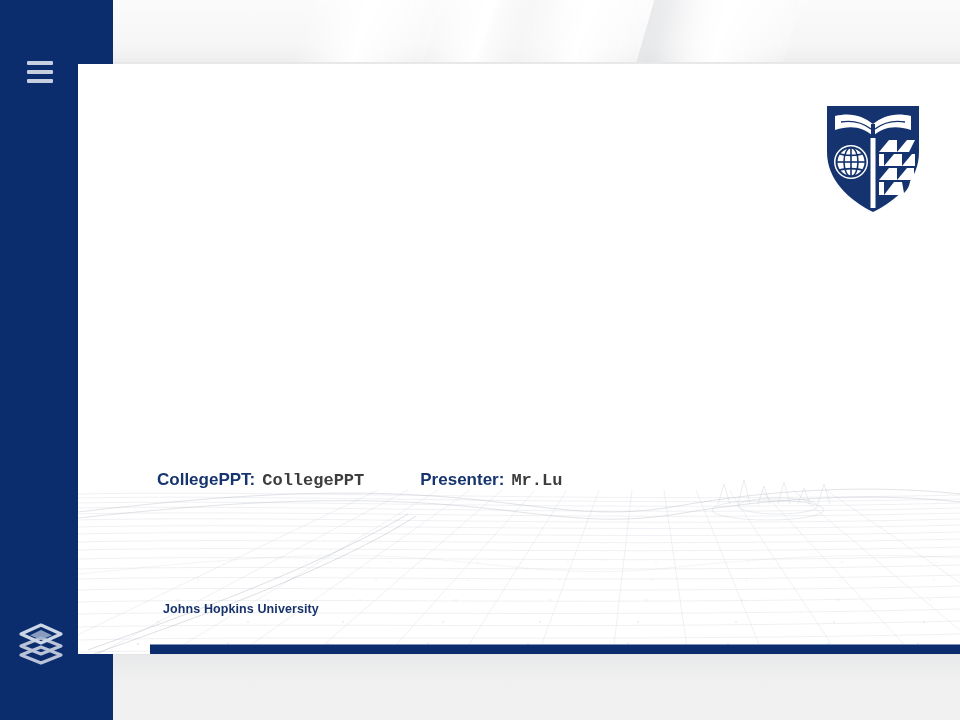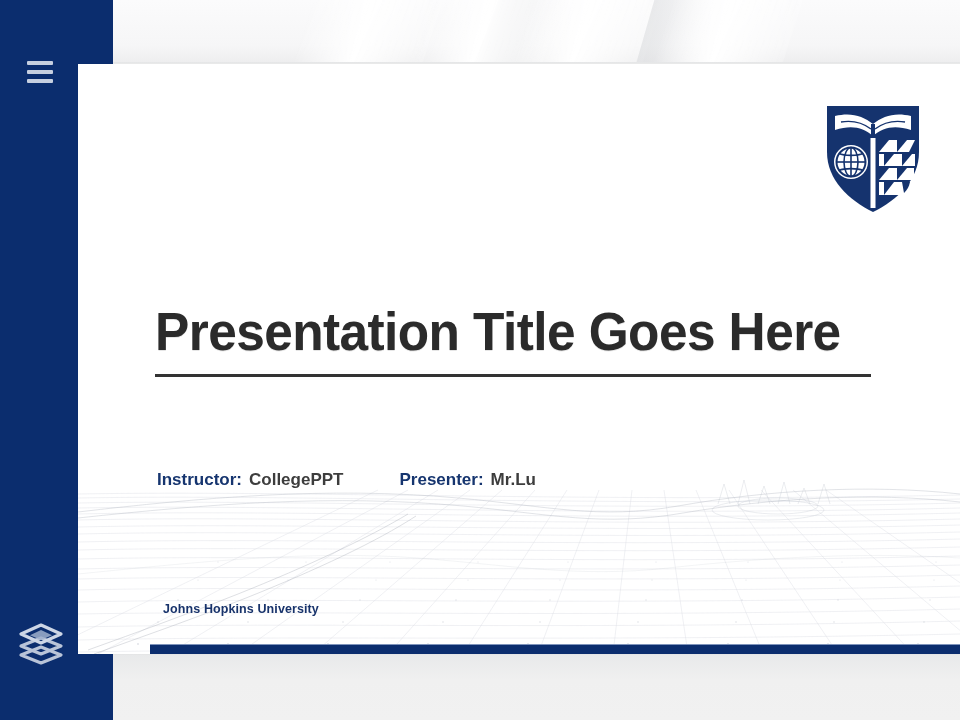--- a/index.html
+++ b/index.html
@@ -148,21 +148,21 @@
   .meta-row {
     position: absolute;
     left: 79px; top: 406px;
     display: flex;
     align-items: baseline;
     font-size: 17px;
     font-weight: bold;
     white-space: nowrap;
   }
   .meta-label { color: #16356f; }
-  .meta-value { color: #3d3d3d; margin-left: 7px; }
+  .meta-value { color: #3d3d3d; margin-left: 7px; font-family: Liberation Mono, monospace; }
   .meta-gap { display: inline-block; width: 56px; }
 
   .footer-org {
     position: absolute;
     left: 85px; bottom: 38px;
     font-size: 12.5px;
     font-weight: bold;
     color: #18336b;
     letter-spacing: 0.1px;
   }
@@ -390,27 +390,23 @@
 
           <path d="M56 82 H88 C87 88, 84 92, 80 95 L56 95 Z" fill="#ffffff"></path>
           <path d="M61 82 L71 82 L61 95 Z" fill="#15336e"></path>
           <path d="M79 82 L87 82 C86 87, 84 90, 81 93 Z" fill="#15336e"></path>
 
           <path d="M56 97 H78 C70 104, 60 109, 53 112 L56 110 Z" fill="#ffffff" opacity="0"></path>
         </g>
       </svg>
     </div>
 
-    <div class="title-block">
-      <div class="slide-title">Presentation Title Goes Here</div>
-      <div class="title-rule"></div>
-    </div>
 
     <div class="meta-row">
-      <span class="meta-label">Instructor:</span>
+      <span class="meta-label">CollegePPT:</span>
       <span class="meta-value">CollegePPT</span>
       <span class="meta-gap"></span>
       <span class="meta-label">Presenter:</span>
       <span class="meta-value">Mr.Lu</span>
     </div>
 
     <div class="footer-org">Johns Hopkins University</div>
 
     <div class="slide-bottom-bar"></div>
   </div>

